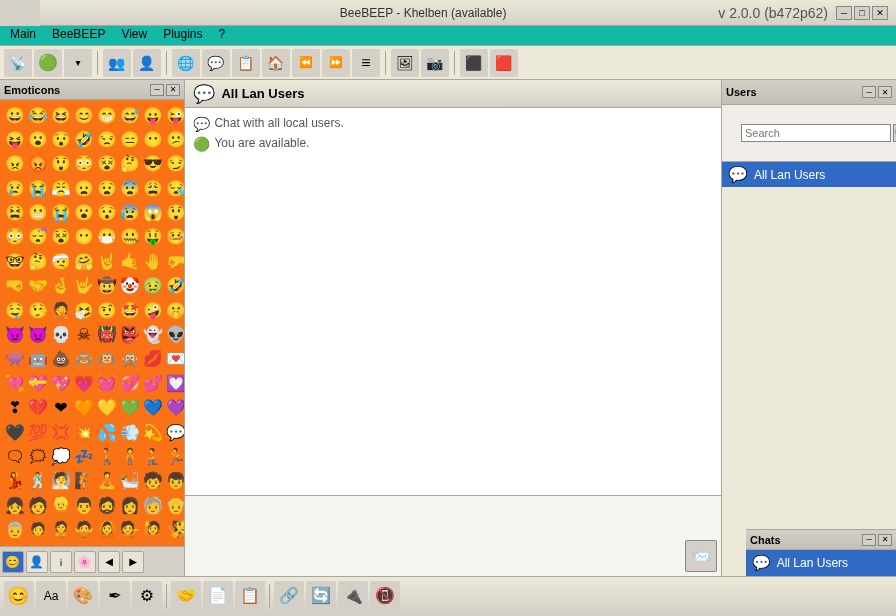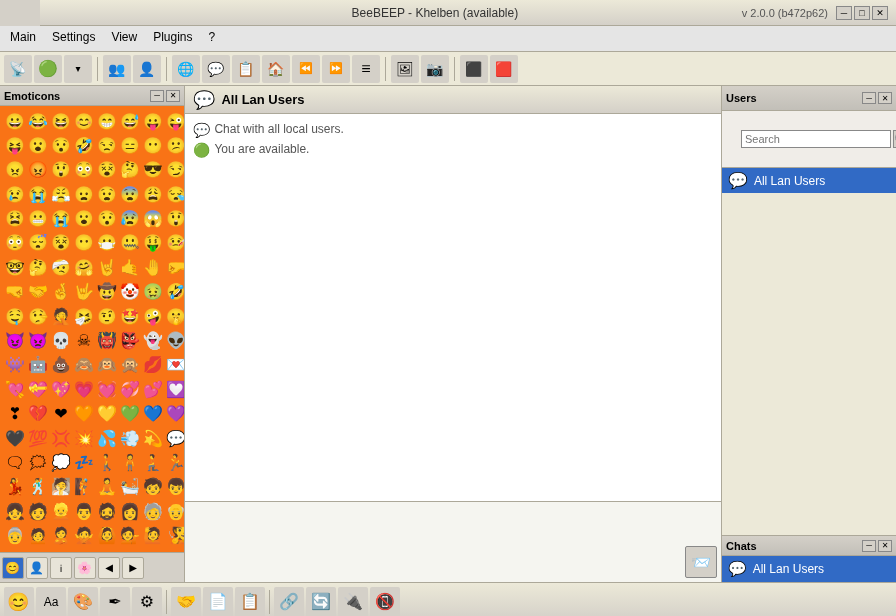--- a/index.html
+++ b/index.html
@@ -28,40 +28,40 @@
       font-size: 12px;
       color: #333;
       flex: 1;
       text-align: center;
     }
     .title-bar-controls {
       display: flex;
       gap: 2px;
     }
     .title-bar-version {
-      font-size: 11px;
+      font-size: 14px;
       color: #555;
     }
     .win-btn {
       width: 16px; height: 14px;
       background: #d4d0c8;
       border: 1px solid #888;
       font-size: 9px;
       cursor: pointer;
       display: flex; align-items: center; justify-content: center;
     }
 
     
     .menu-bar {
-      background: #e5e5e5;
-      border-bottom: 1px solid #aca899;
-      display: flex;
-      align-items: flex-start;
+      background: #14b8a6;
+      border-bottom: 1px solid #aca899;
+      display: flex;
+      align-items: flex-end;
       padding: 2px 4px;
-      height: 26px;
+      height: 20px;
       gap: 4px;
     }
     .menu-item {
       padding: 2px 6px;
       cursor: pointer;
       border-radius: 2px;
       font-size: 12px;
     }
 
     
@@ -296,20 +296,21 @@
       color: white;
     }
     .user-avatar {
       font-size: 16px;
     }
 
     .chats-section {
       border-top: 1px solid #aca899;
       display: flex;
       flex-direction: column;
+      margin-left: 24px;
     }
     .chats-header {
       background: linear-gradient(to bottom, #d4d0c8, #c2bfb8);
       border-bottom: 1px solid #aca899;
       display: flex;
       align-items: center;
       justify-content: space-between;
       padding: 2px 4px;
       height: 20px;
       font-size: 11px;
@@ -373,21 +374,21 @@
     <div class="title-bar-controls">
       <button class="win-btn">─</button>
       <button class="win-btn">□</button>
       <button class="win-btn">✕</button>
     </div>
   </div>
 </div>
 
 <div class="menu-bar">
   <span class="menu-item">Main</span>
-  <span class="menu-item">Settings</span>
+  <span class="menu-item">BeeBEEP</span>
   <span class="menu-item">View</span>
   <span class="menu-item">Plugins</span>
   <span class="menu-item">?</span>
 </div>
 
 <div class="toolbar">
   <button class="toolbar-btn">📡</button>
   <button class="toolbar-btn" style="font-size:16px">🟢</button>
   <button class="toolbar-btn" style="font-size:10px">▾</button>
   <div class="toolbar-separator"></div>

